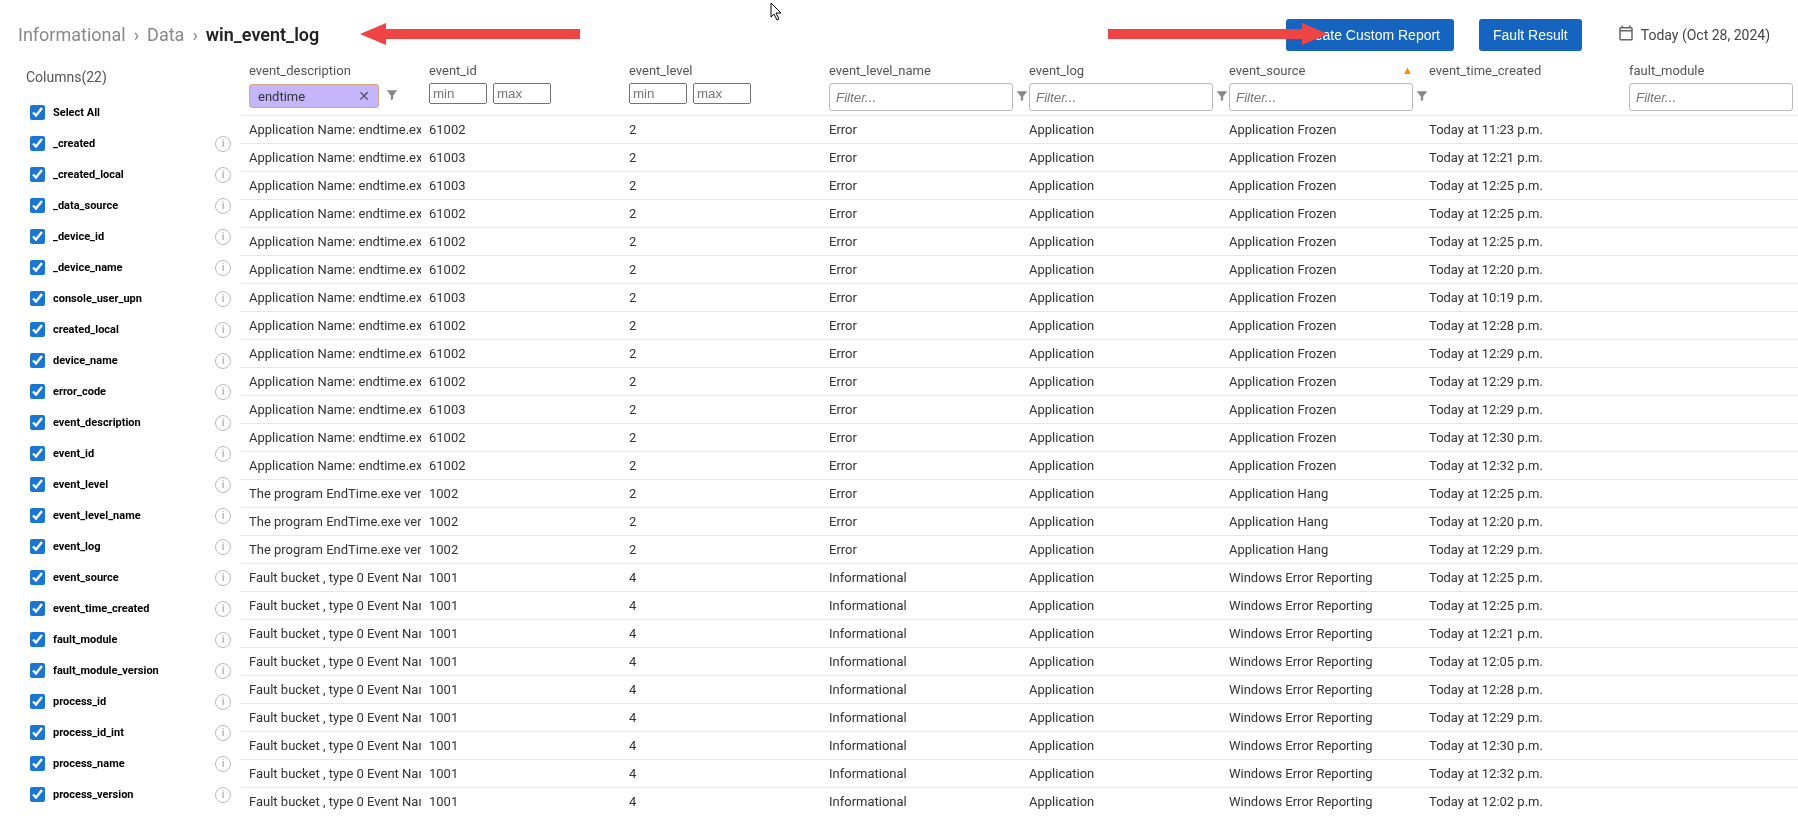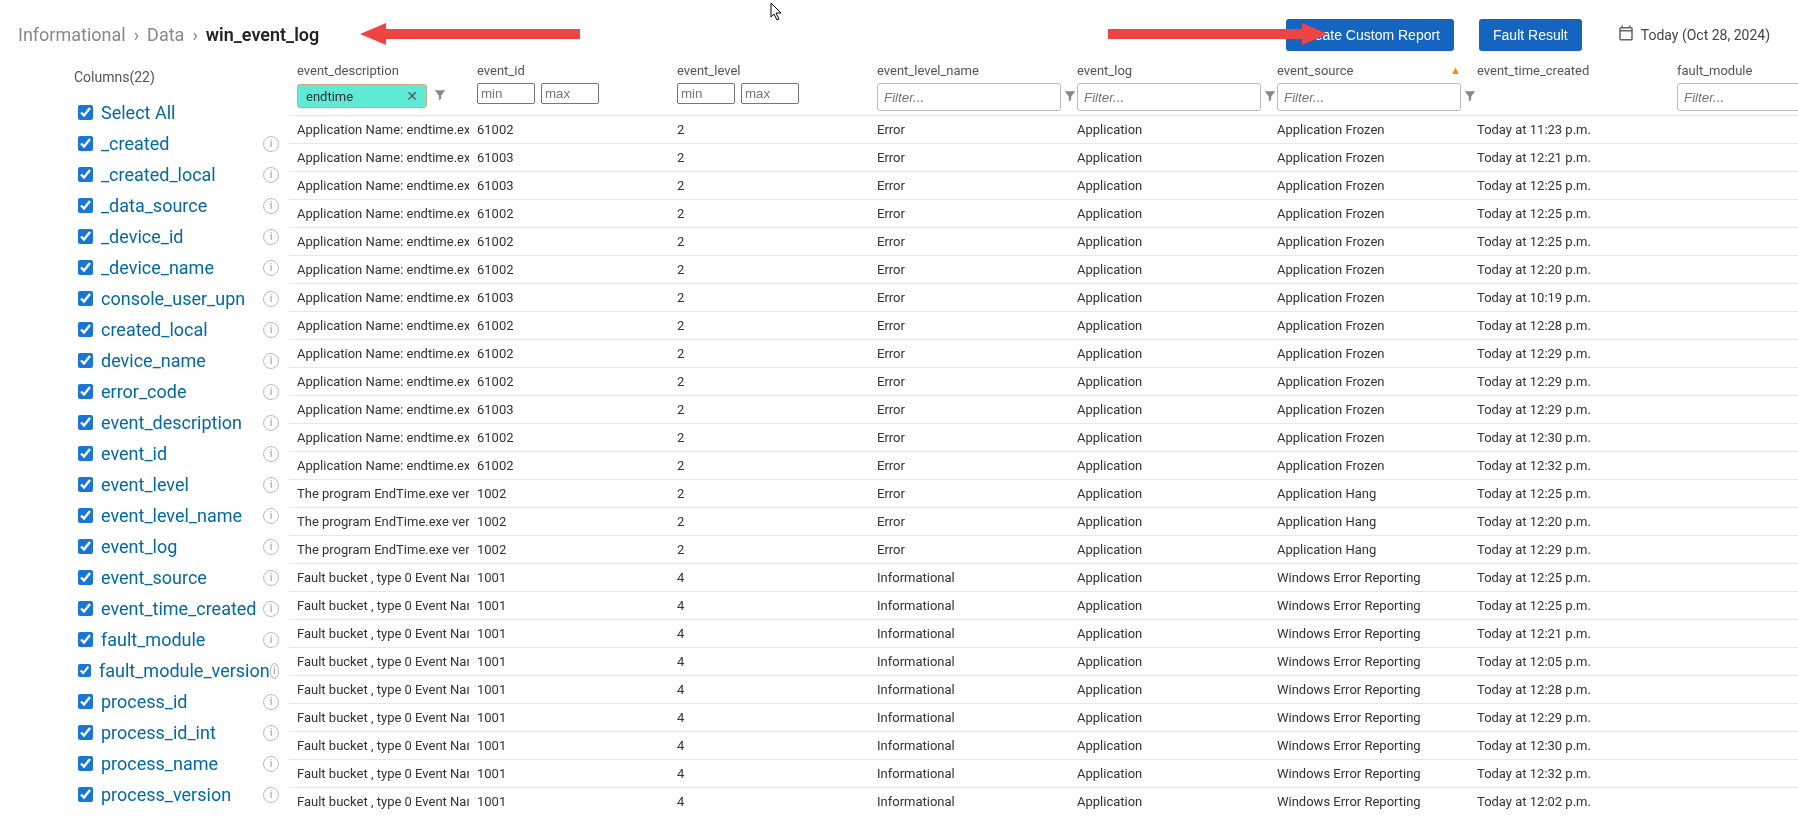--- a/index.html
+++ b/index.html
@@ -54,21 +54,20 @@
     align-items: center;
     gap: 6px;
     color: #444;
     font-size: 14px;
     padding: 6px 10px;
   }
   .date-widget svg { fill:#666; width:18px; height:18px; }
   .body-layout {
     display: flex;
     padding: 0 0 0 26px;
-    margin-left: 48px;
   }
   .sidebar {
     width: 215px;
     flex-shrink: 0;
     padding-right: 10px;
   }
   .sidebar-header {
     color: #555;
     font-size: 14px;
     padding: 8px 0 12px 0;
@@ -76,21 +75,21 @@
   .col-item {
     display: flex;
     align-items: center;
     padding: 5px 0;
   }
   .col-item input[type=checkbox] {
     accent-color: #1976d2;
     width: 15px; height: 15px;
     margin-right: 8px;
   }
-  .col-item .label { flex:1; color:#0369a1; font-size:18px; }
+  .col-item .label { flex:1; color:#000000; font-size:11px;font-weight:bold; }
   .col-item .info {
     color:#999;
     width:16px;height:16px;
     border:1px solid #bbb;
     border-radius:50%;
     font-size:11px;
     line-height:14px;
     text-align:center;
     cursor:pointer;
   }
@@ -128,21 +127,21 @@
   .minmax { display:flex; gap:6px; }
   .minmax input { width: 58px !important; }
   .endtime-chip {
     display:flex;
     align-items:center;
     gap:2px;
   }
   .endtime-chip .chip {
     display:flex;
     align-items:flex-end;
-    background:#5eead4;
+    background:#c4b5fd;
     border:1px solid #d9a77a;
     border-radius:3px;
     padding:3px 4px 3px 8px;
     width: 130px;
   }
   .endtime-chip .chip .txt { flex:1; color:#333; }
   .endtime-chip .chip .x { color:#555; padding:0 4px; cursor:pointer; font-size:14px; }
   .funnel-btn {
     border:none;
     background:transparent;

